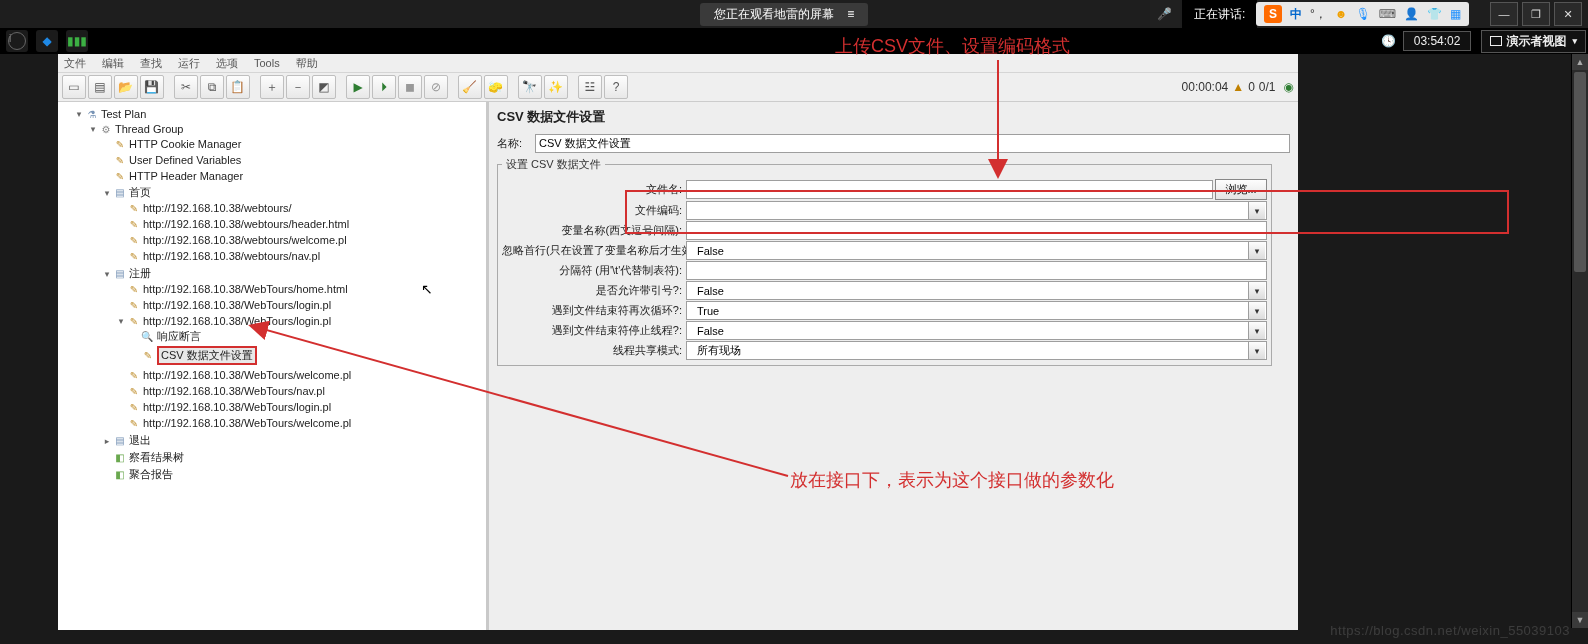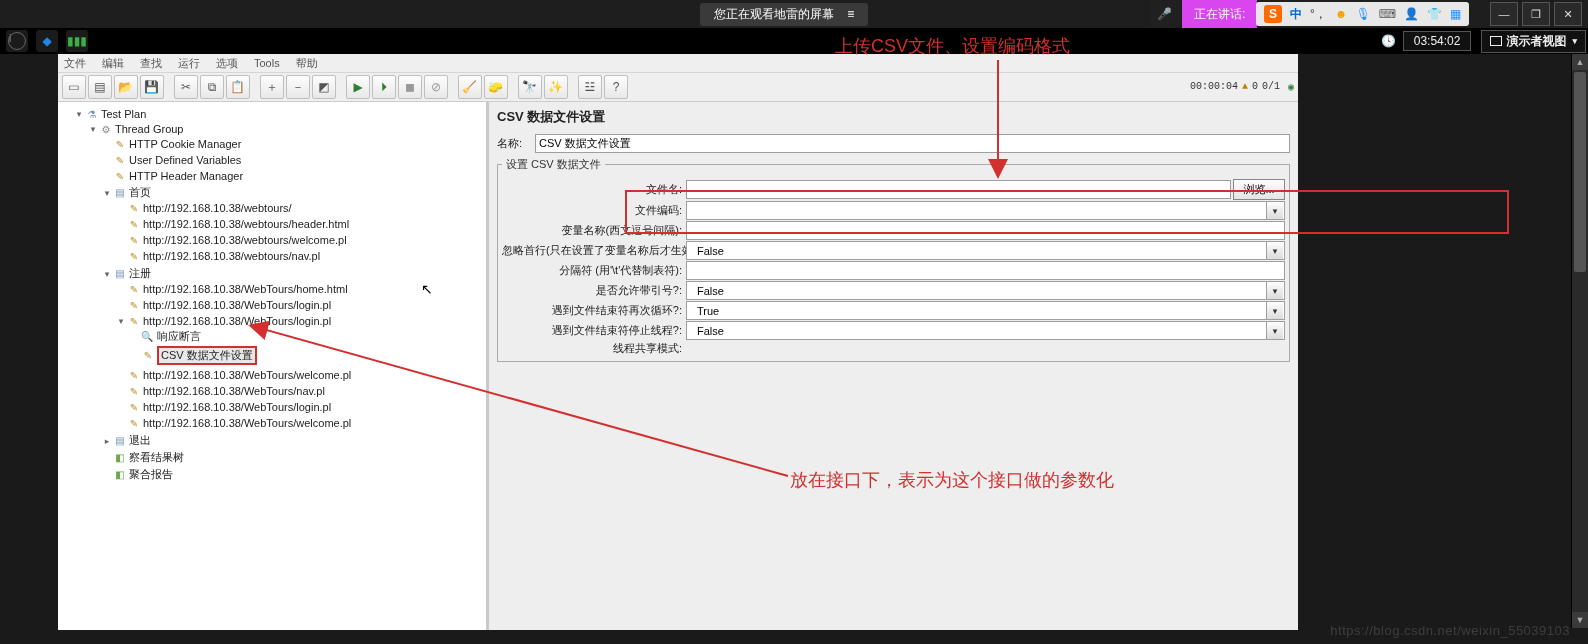--- a/index.html
+++ b/index.html
@@ -36,21 +36,21 @@
   .osbar .mic {
     position: absolute;
     left: 1150px; top: 0; height: 28px; width: 30px;
     background: #202020;
     color: #aaa;
     display: flex; align-items: center; justify-content: center;
   }
   .osbar .speaking {
     position: absolute;
     left: 1182px; top: 0; height: 28px;
-    background: #d946ef;
+    background: #000000;
     color: #fff;
     padding: 0 12px;
     display: flex; align-items: center;
     font-size: 12px;
   }
   .osbar .ime {
     position: absolute;
     left: 1256px; top: 2px; height: 24px;
     display: flex; align-items: center;
     background: #e8e8e8;
@@ -151,22 +151,22 @@
     background: linear-gradient(#fdfdfd,#e8e8e8);
     display: inline-flex; align-items: center; justify-content: center;
     font-size: 12px; color: #555;
   }
   .toolbar .sep {
     width: 8px; height: 22px;
   }
   .toolbar .play { color: #2e7d32; }
   .toolbar .stop { color: #999; }
   .toolbar .rt {
-    margin-left: auto; display: flex; align-items: flex-start;
-    font-size: 10px; color: #333; font-family: Liberation Mono, monospace;
+    margin-left: auto; display: flex; align-items: flex-end;
+    font-size: 12px; color: #333;
   }
   .toolbar .rt .warn { color: #c08000; margin: 0 4px;}
   .toolbar .rt .errok { margin: 0 4px; }
 
   
   .content {
     display: flex;
     height: calc(100% - 46px);
   }
   .tree {
@@ -220,21 +220,21 @@
   }
   .fr input.ti {
     flex: 1; height: 17px;
     border: 1px solid #9e9e9e;
     background: #fff;
     font-size: 11px;
     padding: 0 3px;
   }
   fieldset.grp {
     border: 1px solid #aaa;
-    margin: 4px 0 0 0;
+    margin: 4px 18px 0 0;
     padding: 6px 4px 4px 4px;
   }
   fieldset.grp legend {
     font-size: 11px; color: #333; padding: 0 4px;
   }
   .gr {
     display: flex; align-items: center;
     margin: 1px 0;
     font-size: 11px;
   }
@@ -658,20 +658,23 @@
             </div>
         </div>
         <div class="gr">
           <label>遇到文件结束符停止线程?:</label>
           <div class="val dd">
               <span>False</span>
             </div>
         </div>
         <div class="gr">
           <label>线程共享模式:</label>
+          <div class="val dd">
+              <span>所有现场</span>
+            </div>
         </div>
       </fieldset>
 
       <div class="redbox" style="left:136px; top:88px; width:880px; height:40px;"></div>
     </div>
   </div>
 </div>
 
 <div class="anno" style="left:835px; top:34px;">上传CSV文件、设置编码格式</div>
 <div class="anno" style="left:790px; top:468px;">放在接口下，表示为这个接口做的参数化</div>

